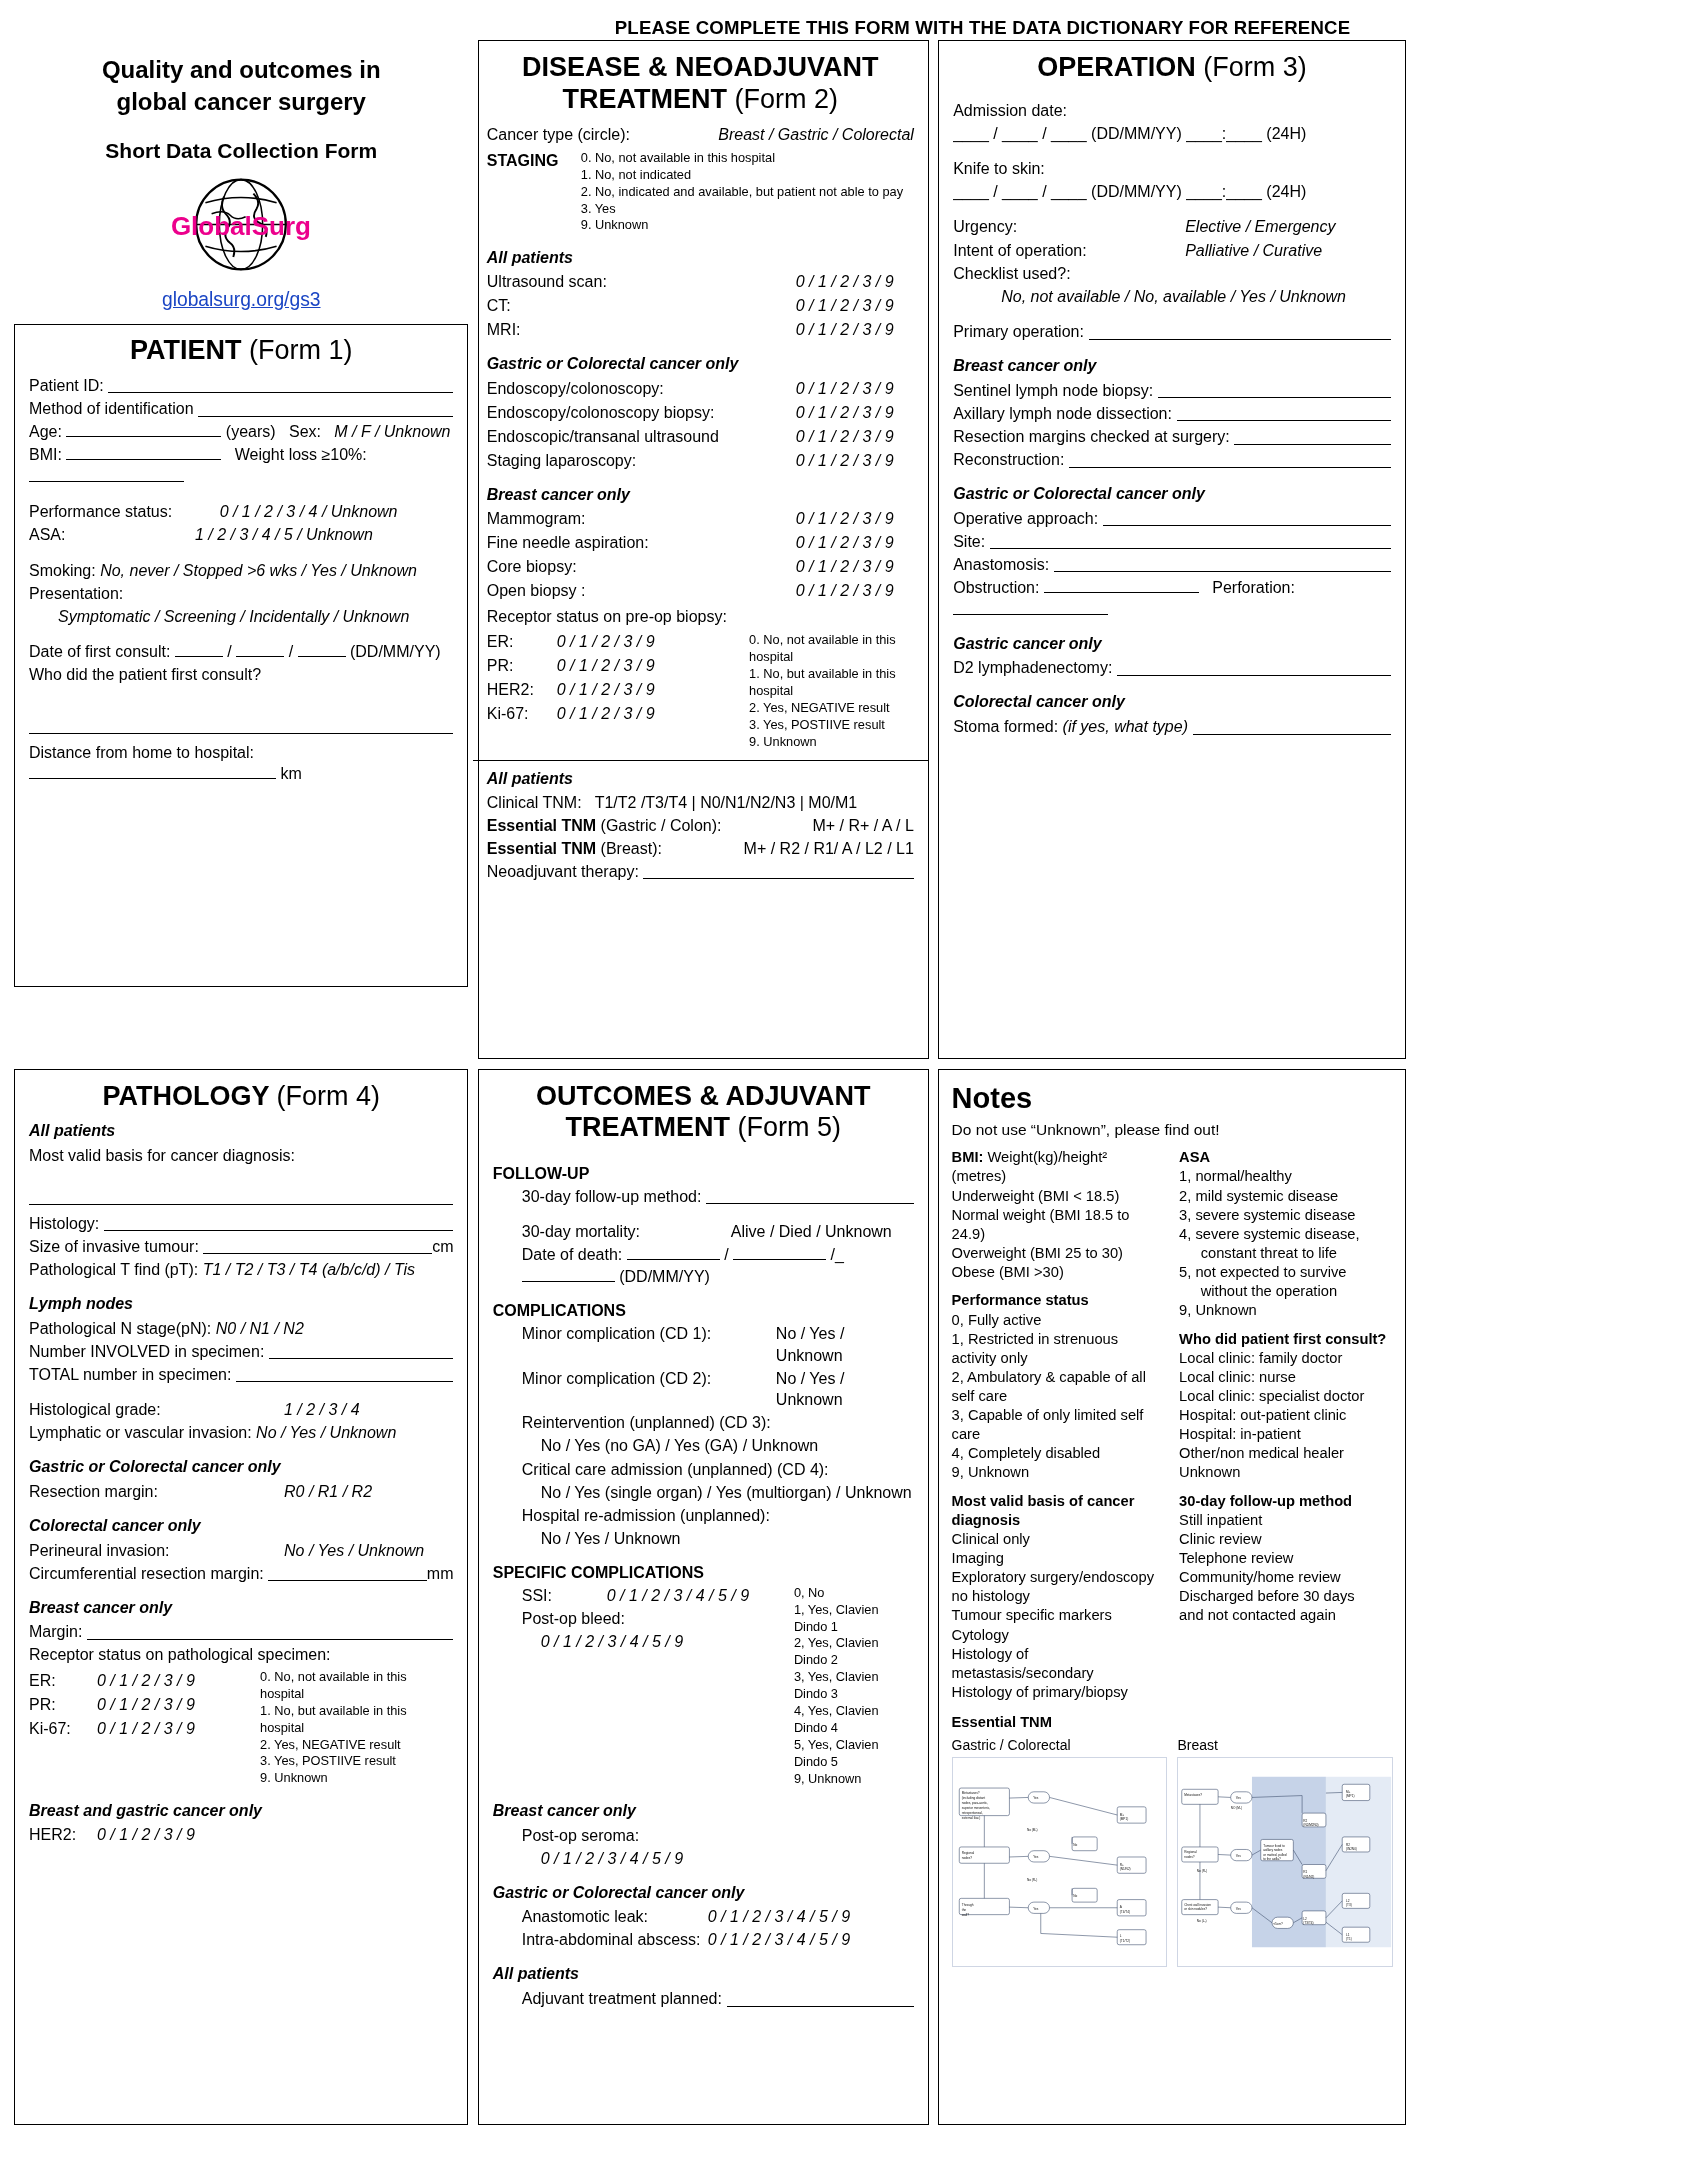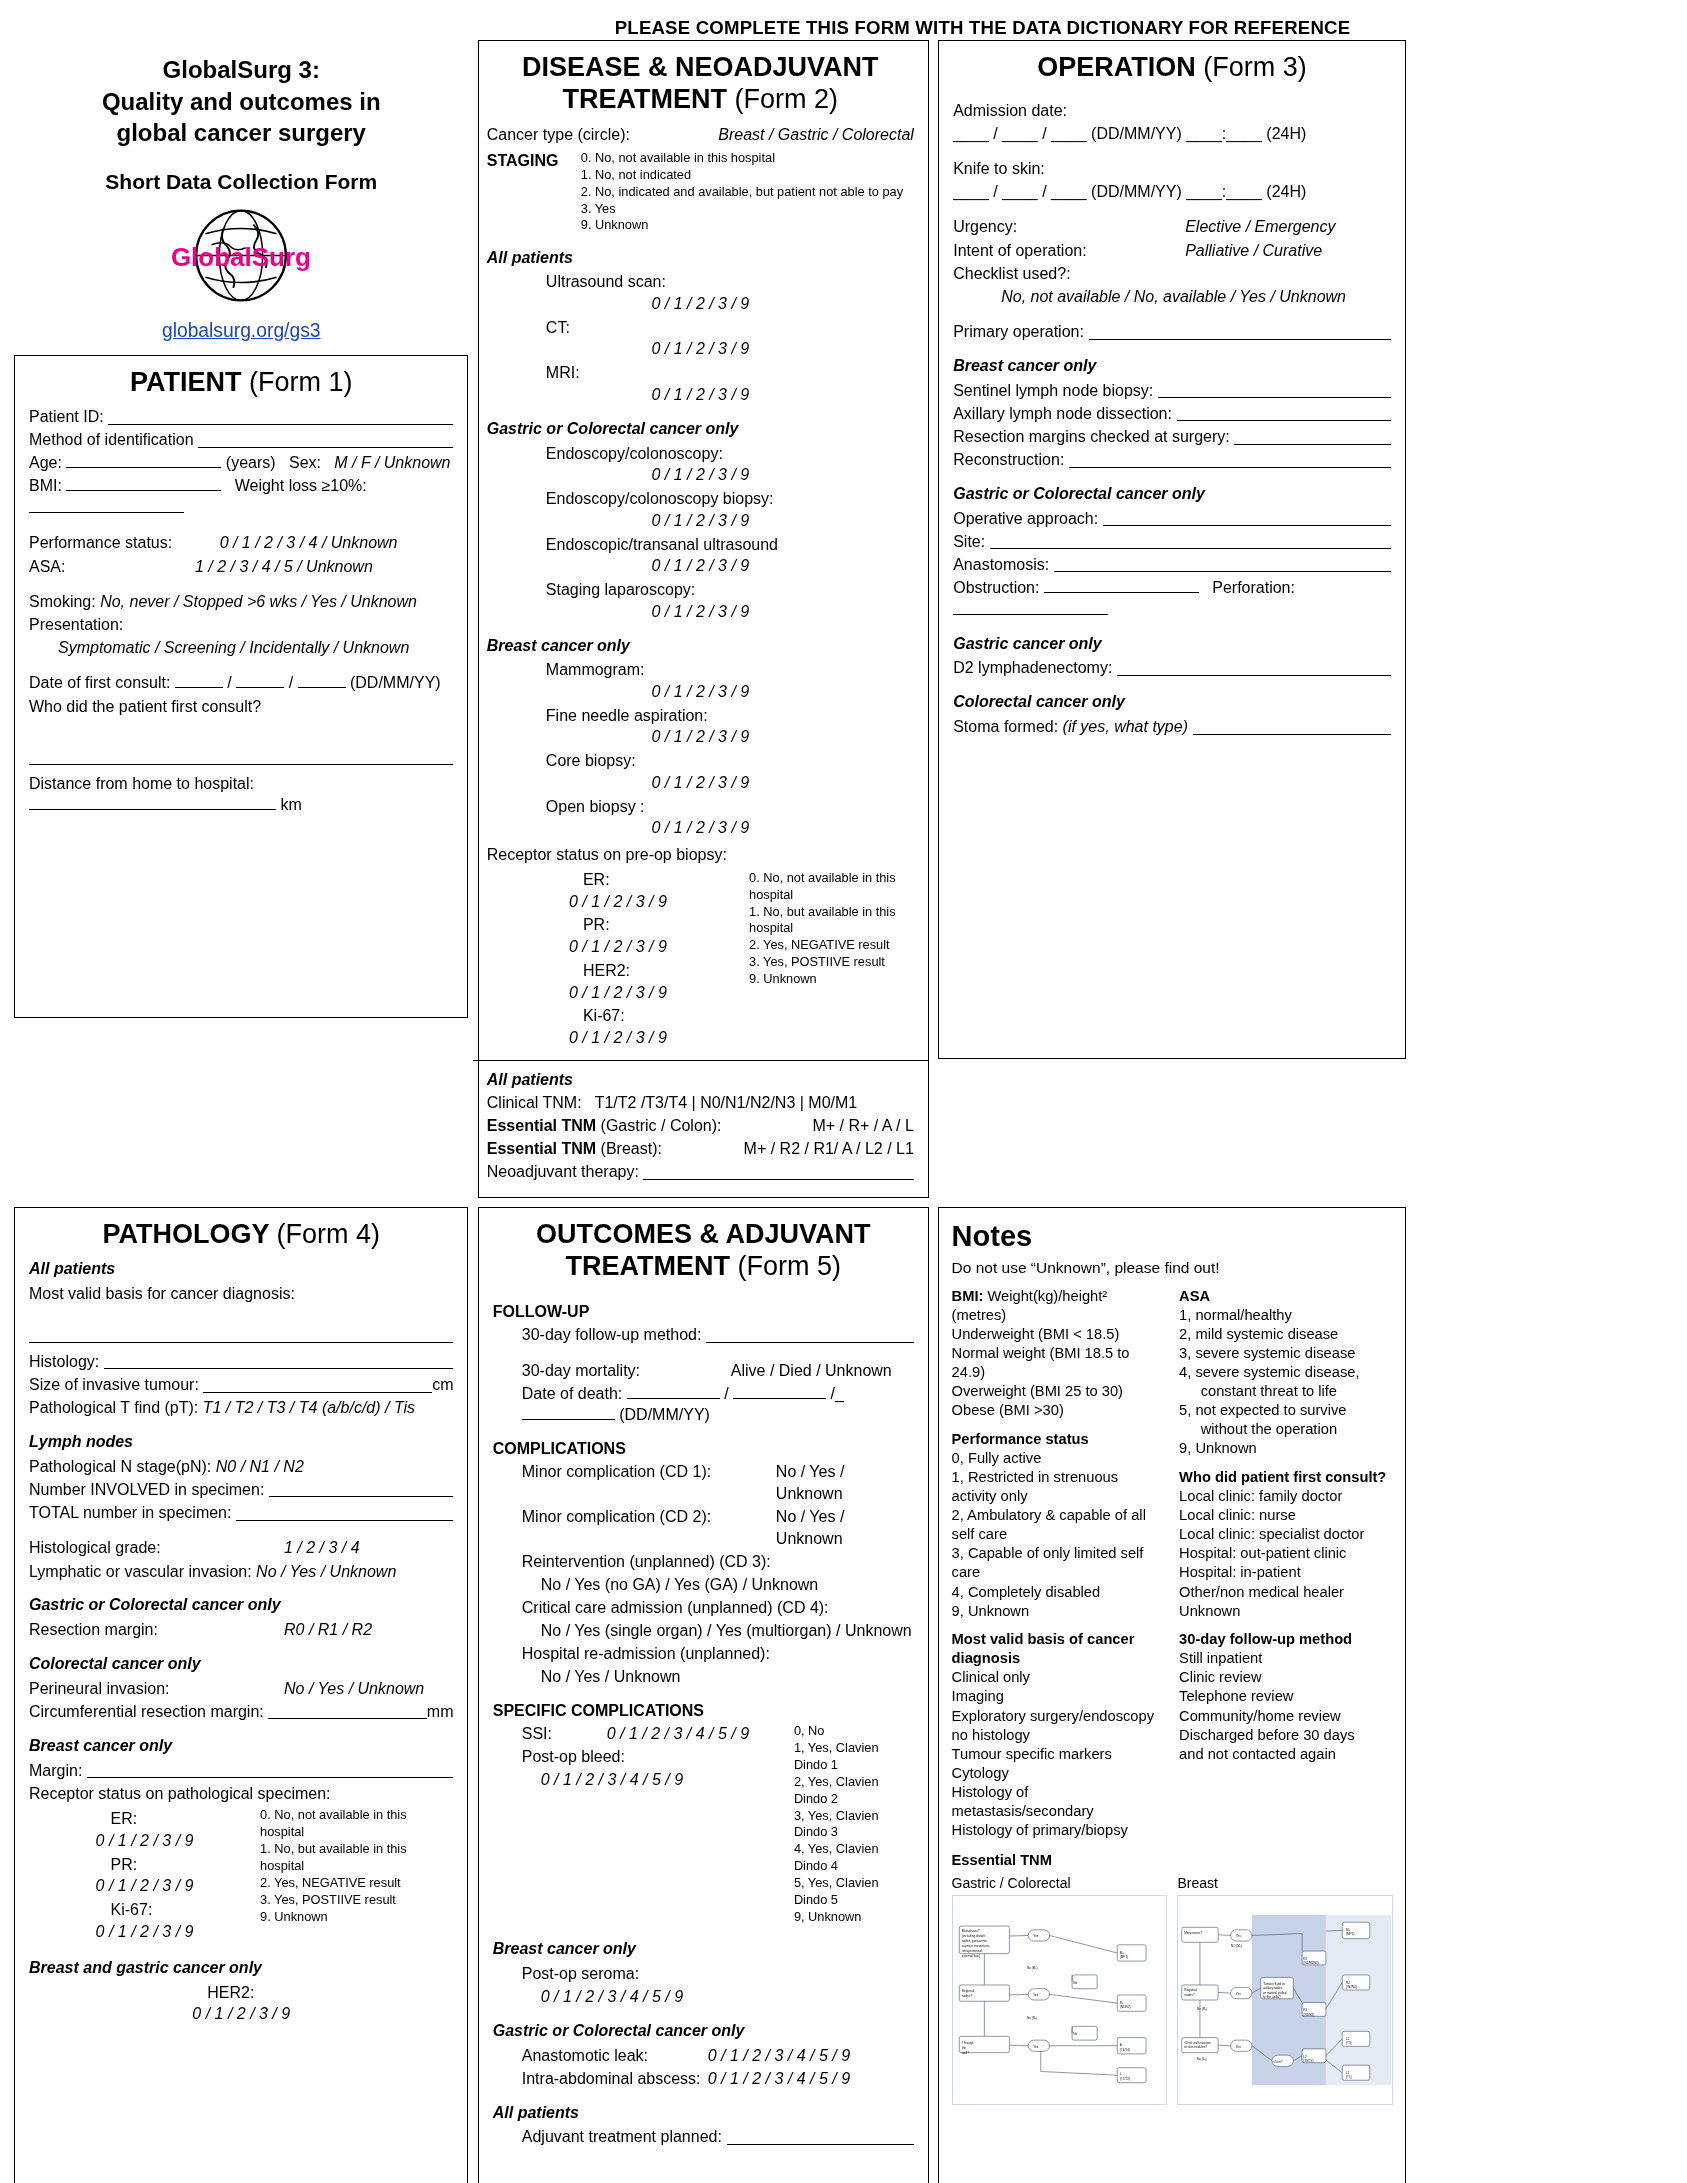--- a/index.html
+++ b/index.html
@@ -85,21 +85,21 @@
   }
 
   
   .fld { margin: 1.5px 0; }
   .ind { margin-left: 29px; }
   .ind2 { margin-left: 48px; }
 
   .codelist { font-size: 12.8px; line-height:1.32; }
 
   
-  .qrow { display:flex; align-items:center; margin: 2.3px 0; flex-direction: column; }
+  .qrow { display:flex; align-items:flex-end; margin: 2.3px 0; }
   .qrow .q { width: 309px; }
   .qrow .a { font-style: italic; }
   .qrow.w2 .q { width: 232px; }
 
   .sec-h { font-weight:bold; font-style:italic; margin-top: 12.4px; margin-bottom: 3.1px; }
 
   hr.div { border:none; border-top:1.5px solid #000; margin: 9.3px -14px 7.7px -14px; }
 
   
   .bottom { display:flex; align-items:stretch; margin-top: 9.3px; }
@@ -139,21 +139,20 @@
     <div style="flex:1; padding-top:4.6px;">
       <div class="banner">PLEASE COMPLETE THIS FORM WITH THE DATA DICTIONARY FOR REFERENCE</div>
     </div>
   </div>
 
   <div class="top">
 
     <div class="col-left">
 
       <div class="title-block">
-        <div>GlobalSurg 3:</div>
         <div>Quality and outcomes in</div>
         <div>global cancer surgery</div>
       </div>
       <div class="subtitle">Short Data Collection Form</div>
 
       <div class="logo-wrap">
         <div class="logo">
           <svg width="130" height="99" viewBox="0 0 168 128">
             <circle cx="84" cy="64" r="58" fill="#ffffff" stroke="#000" stroke-width="3"></circle>
             <ellipse cx="84" cy="64" rx="28" ry="58" fill="none" stroke="#000" stroke-width="2"></ellipse>

